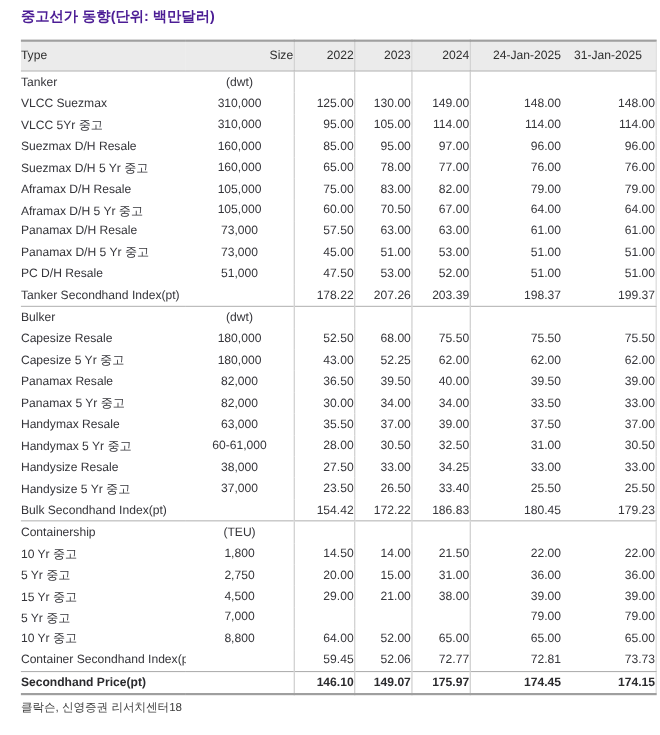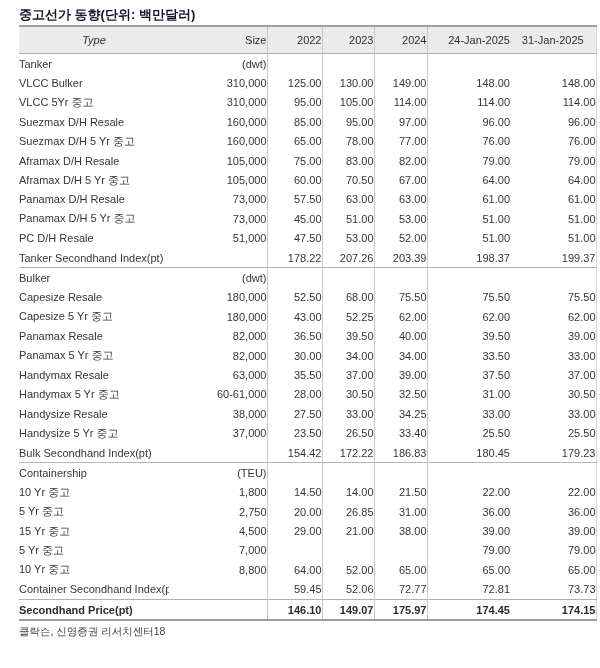--- a/index.html
+++ b/index.html
@@ -11,24 +11,24 @@
     width: 600px;
     height: 668px;
     font-family: "Liberation Sans", "DejaVu Sans", sans-serif;
     overflow: hidden;
   }
   .page {
     width: 600px;
     height: 668px;
   }
   .title {
-    margin: 6px 0 1px 19px;
+    margin: 6px 0 12px 19px;
     font-size: 13px;
     font-weight: bold;
-    color: #0f172a;
+    color: #4c1d95;
     letter-spacing: 0;
   }
   table.price-table {
     border-collapse: collapse;
     table-layout: fixed;
     width: 577px;
     margin-left: 19px;
     border-top: 2px solid #9f9f9f;
     border-bottom: 2px solid #9f9f9f;
     border-right: 1px solid #d6d6d6;
@@ -46,30 +46,30 @@
   }
   table.price-table td {
     height: 19.4px;
     font-size: 11px;
     color: #35353a;
     padding: 0;
     white-space: nowrap;
     overflow: hidden;
     vertical-align: middle;
   }
-  th.h-type  { text-align: center;  padding-left: 10px; font-style: italic; }
+  th.h-type  { text-align: left;  padding-left: 10px; }
   th.h-size  { text-align: right; padding-right: 5px; }
   th.h-num   { text-align: right; padding-right: 5px; margin-left: 23px; }
   th.h-date  { text-align: right; padding-right: 7px; }
   th.h-date2 { text-align: center; padding-right: 14px; }
   .sep   { border-right: 1px solid #c9c9c9; }
   td.label      { text-align: left; margin-left: 24px; }
   td.sec-label  { padding-left: 4px; }
   td.item-label { padding-left: 20px; }
-  td.size  { text-align: right; padding-right: 5px; }
+  td.size  { text-align: center; padding-right: 5px; }
   td.num   { text-align: right; padding-right: 5px; }
   td.date  { text-align: right; padding-right: 7px; }
   td.date2 { text-align: right; padding-right: 14px; }
   tr.section-start td { border-top: 1px solid #b6b6b6; }
   tr.total-row td {
     border-top: 1px solid #b0b0b0;
     font-weight: bold;
     color: #2b2b2e;
   }
   .footer {
@@ -109,21 +109,21 @@
         <tr>
           <td class="label sec-label">Tanker</td>
           <td class="size sep">(dwt)</td>
           <td class="num sep">&nbsp;</td>
           <td class="num sep">&nbsp;</td>
           <td class="num sep">&nbsp;</td>
           <td class="date">&nbsp;</td>
           <td class="date2">&nbsp;</td>
         </tr>
         <tr>
-          <td class="label item-label">VLCC Bulker</td>
+          <td class="label item-label">VLCC Suezmax</td>
           <td class="size sep">310,000</td>
           <td class="num sep">125.00</td>
           <td class="num sep">130.00</td>
           <td class="num sep">149.00</td>
           <td class="date">148.00</td>
           <td class="date2">148.00</td>
         </tr>
         <tr>
           <td class="label item-label">VLCC 5Yr 중고</td>
           <td class="size sep">310,000</td>
@@ -310,21 +310,21 @@
           <td class="num sep">14.50</td>
           <td class="num sep">14.00</td>
           <td class="num sep">21.50</td>
           <td class="date">22.00</td>
           <td class="date2">22.00</td>
         </tr>
         <tr>
           <td class="label item-label">5 Yr 중고</td>
           <td class="size sep">2,750</td>
           <td class="num sep">20.00</td>
-          <td class="num sep">26.85</td>
+          <td class="num sep">15.00</td>
           <td class="num sep">31.00</td>
           <td class="date">36.00</td>
           <td class="date2">36.00</td>
         </tr>
         <tr>
           <td class="label item-label">15 Yr 중고</td>
           <td class="size sep">4,500</td>
           <td class="num sep">29.00</td>
           <td class="num sep">21.00</td>
           <td class="num sep">38.00</td>

